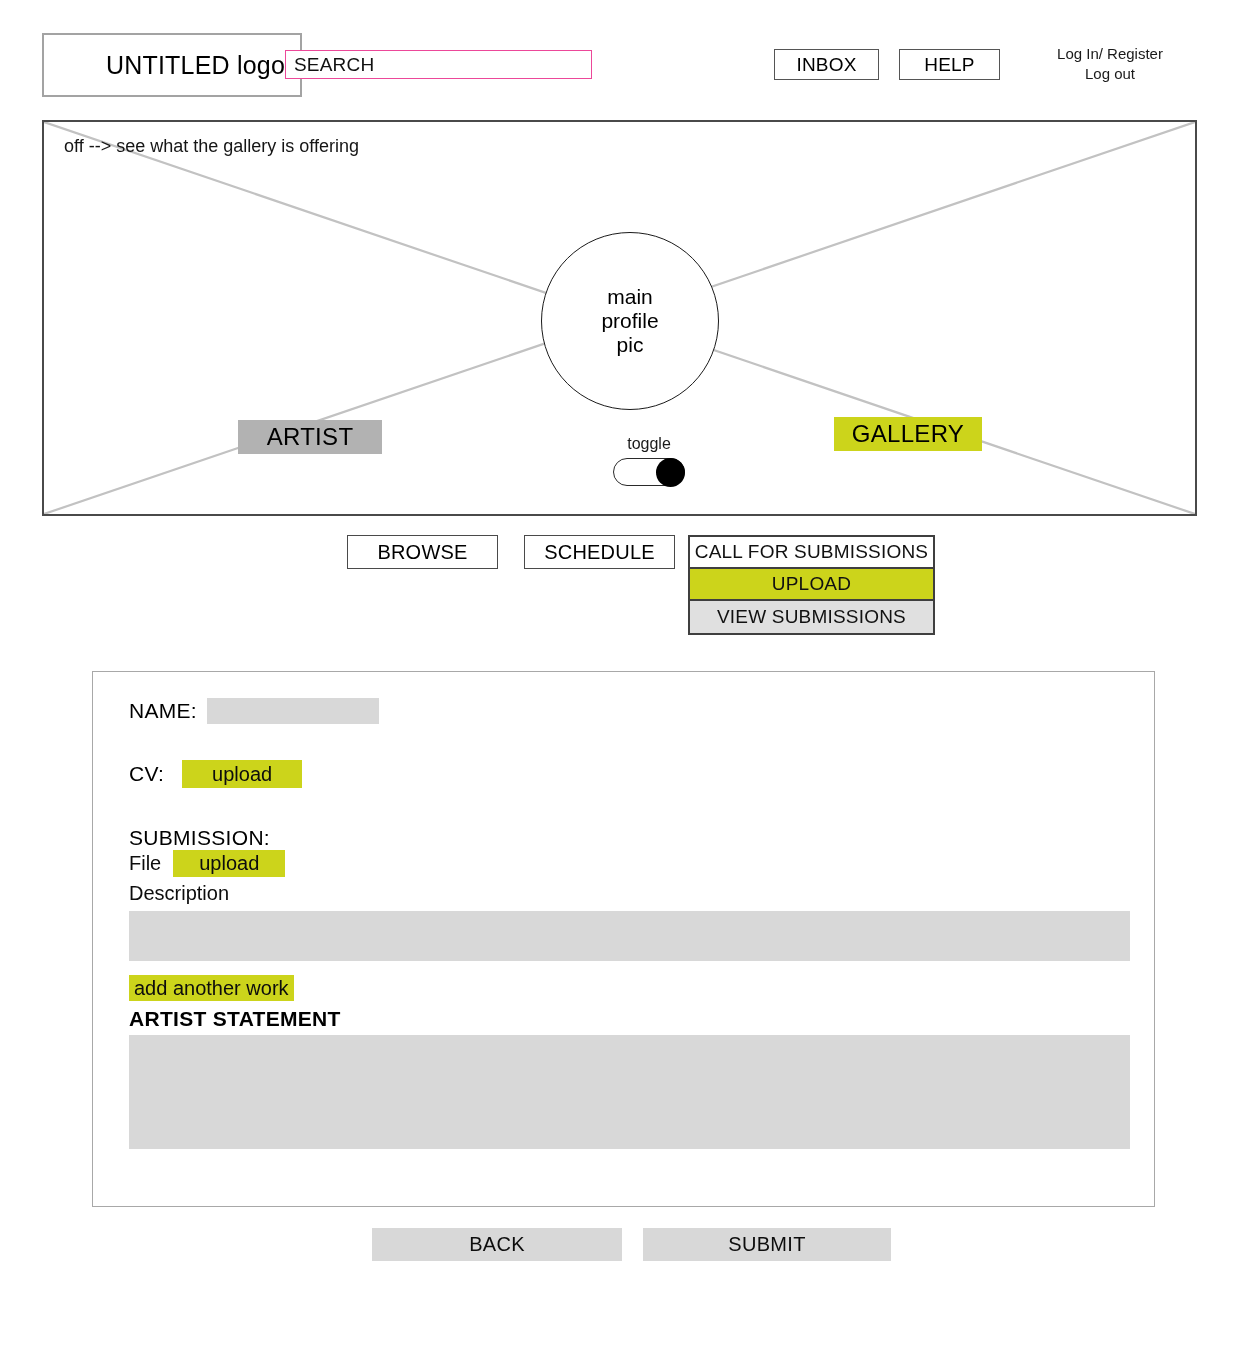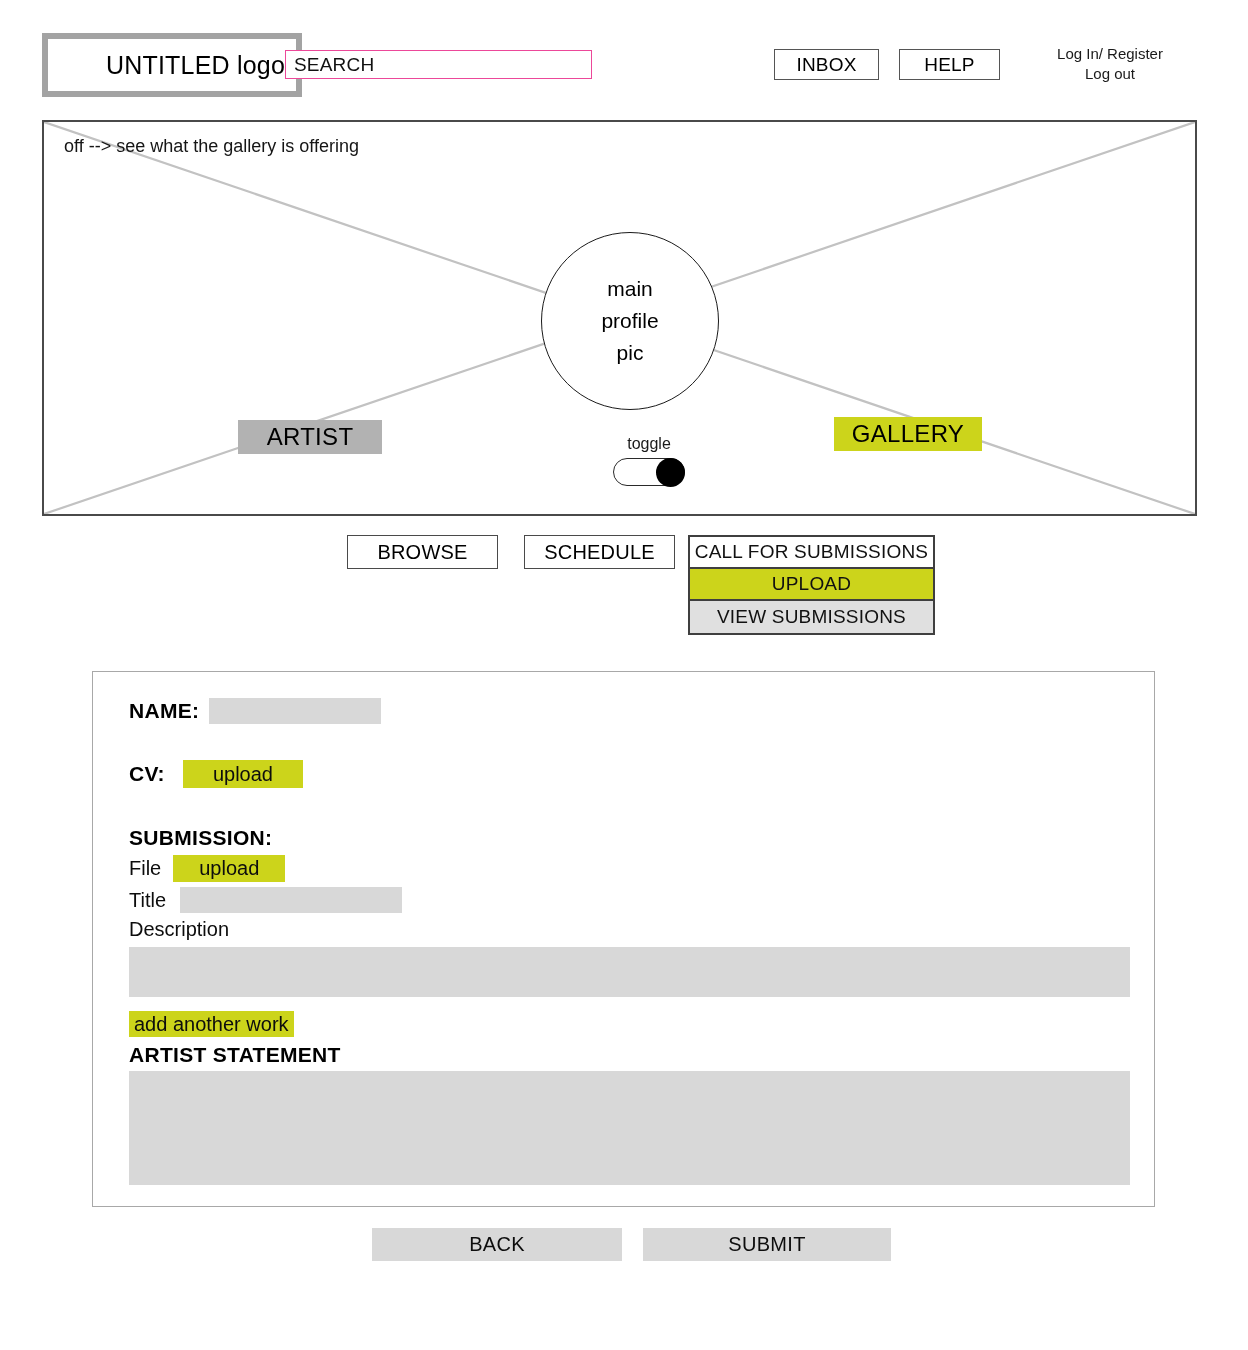--- a/index.html
+++ b/index.html
@@ -22,21 +22,21 @@
   .header {
     position: absolute;
     left: 0; top: 0;
     width: 1248px;
     height: 112px;
   }
   .logo-box {
     position: absolute;
     left: 42px; top: 33px;
     width: 260px; height: 64px;
-    border: 6px solid #a3a3a3;
+    border: 2px solid #a3a3a3;
     background: #fff;
     display: flex;
     align-items: center;
     justify-content: center;
     padding-left: 47px;
   }
   .logo-text {
     font-size: 25px;
     letter-spacing: 0.2px;
     white-space: nowrap;
@@ -109,21 +109,21 @@
     position: absolute;
     left: 497px; top: 110px;
     width: 178px; height: 178px;
     border: 1.5px solid #1a1a1a;
     border-radius: 50%;
     background: #fff;
     display: flex;
     flex-direction: column;
     align-items: center;
     justify-content: center;
-    gap: 10px;
+    gap: 2px;
   }
   .profile-circle span {
     font-size: 21px;
     line-height: 1.05;
     color: #000;
   }
   .pill {
     position: absolute;
     height: 34px;
     display: flex;
@@ -218,21 +218,21 @@
     position: absolute;
     left: 36px; top: 26px;
     right: 26px;
   }
   .fld-row {
     display: flex;
     align-items: center;
   }
   .lbl-strong {
     font-size: 21px;
-    font-weight: bold;
+    font-weight: normal;
     letter-spacing: 0.3px;
     color: #000;
   }
   .lbl-plain {
     font-size: 20px;
     color: #0d0d0d;
   }
   .gray-input {
     background: #d8d8d8;
     height: 26px;
@@ -246,21 +246,21 @@
     color: #0d0d0d;
   }
   .gray-area {
     background: #d8d8d8;
     width: 1001px;
   }
 
   .row-name   { margin-top: 0px; }
   .row-cv     { margin-top: 36px; }
   .row-sub    { margin-top: 38px; }
-  .row-file   { margin-top: 5px; }
+  .row-file   { }
   .row-title  { margin-top: 5px; }
   .row-desc   { margin-top: 5px; }
 
   .name-input  { width: 172px; margin-left: 10px; }
   .cv-chip     { width: 120px; height: 28px; margin-left: 18px; }
   .file-chip   { width: 112px; height: 27px; margin-left: 12px; }
   .title-input { width: 222px; margin-left: 14px; }
 
   .desc-area   { height: 50px; margin-top: 6px; }
   .stmt-area   { height: 114px; margin-top: 4px; }
@@ -395,24 +395,20 @@
 
     <div class="row-sub">
       <span class="lbl-strong">SUBMISSION:</span>
     </div>
 
     <div class="fld-row row-file">
       <span class="lbl-plain">File</span>
       <span class="yellow-chip file-chip">upload</span>
     </div>
 
-    <div class="fld-row row-title">
-      <span class="lbl-plain">Title</span>
-      <span class="gray-input title-input"></span>
-    </div>
 
     <div class="row-desc">
       <span class="lbl-plain">Description</span>
     </div>
     <div class="gray-area desc-area"></div>
 
     <div class="add-work">add another work</div>
 
     <div class="stmt-label">ARTIST STATEMENT</div>
     <div class="gray-area stmt-area"></div>

